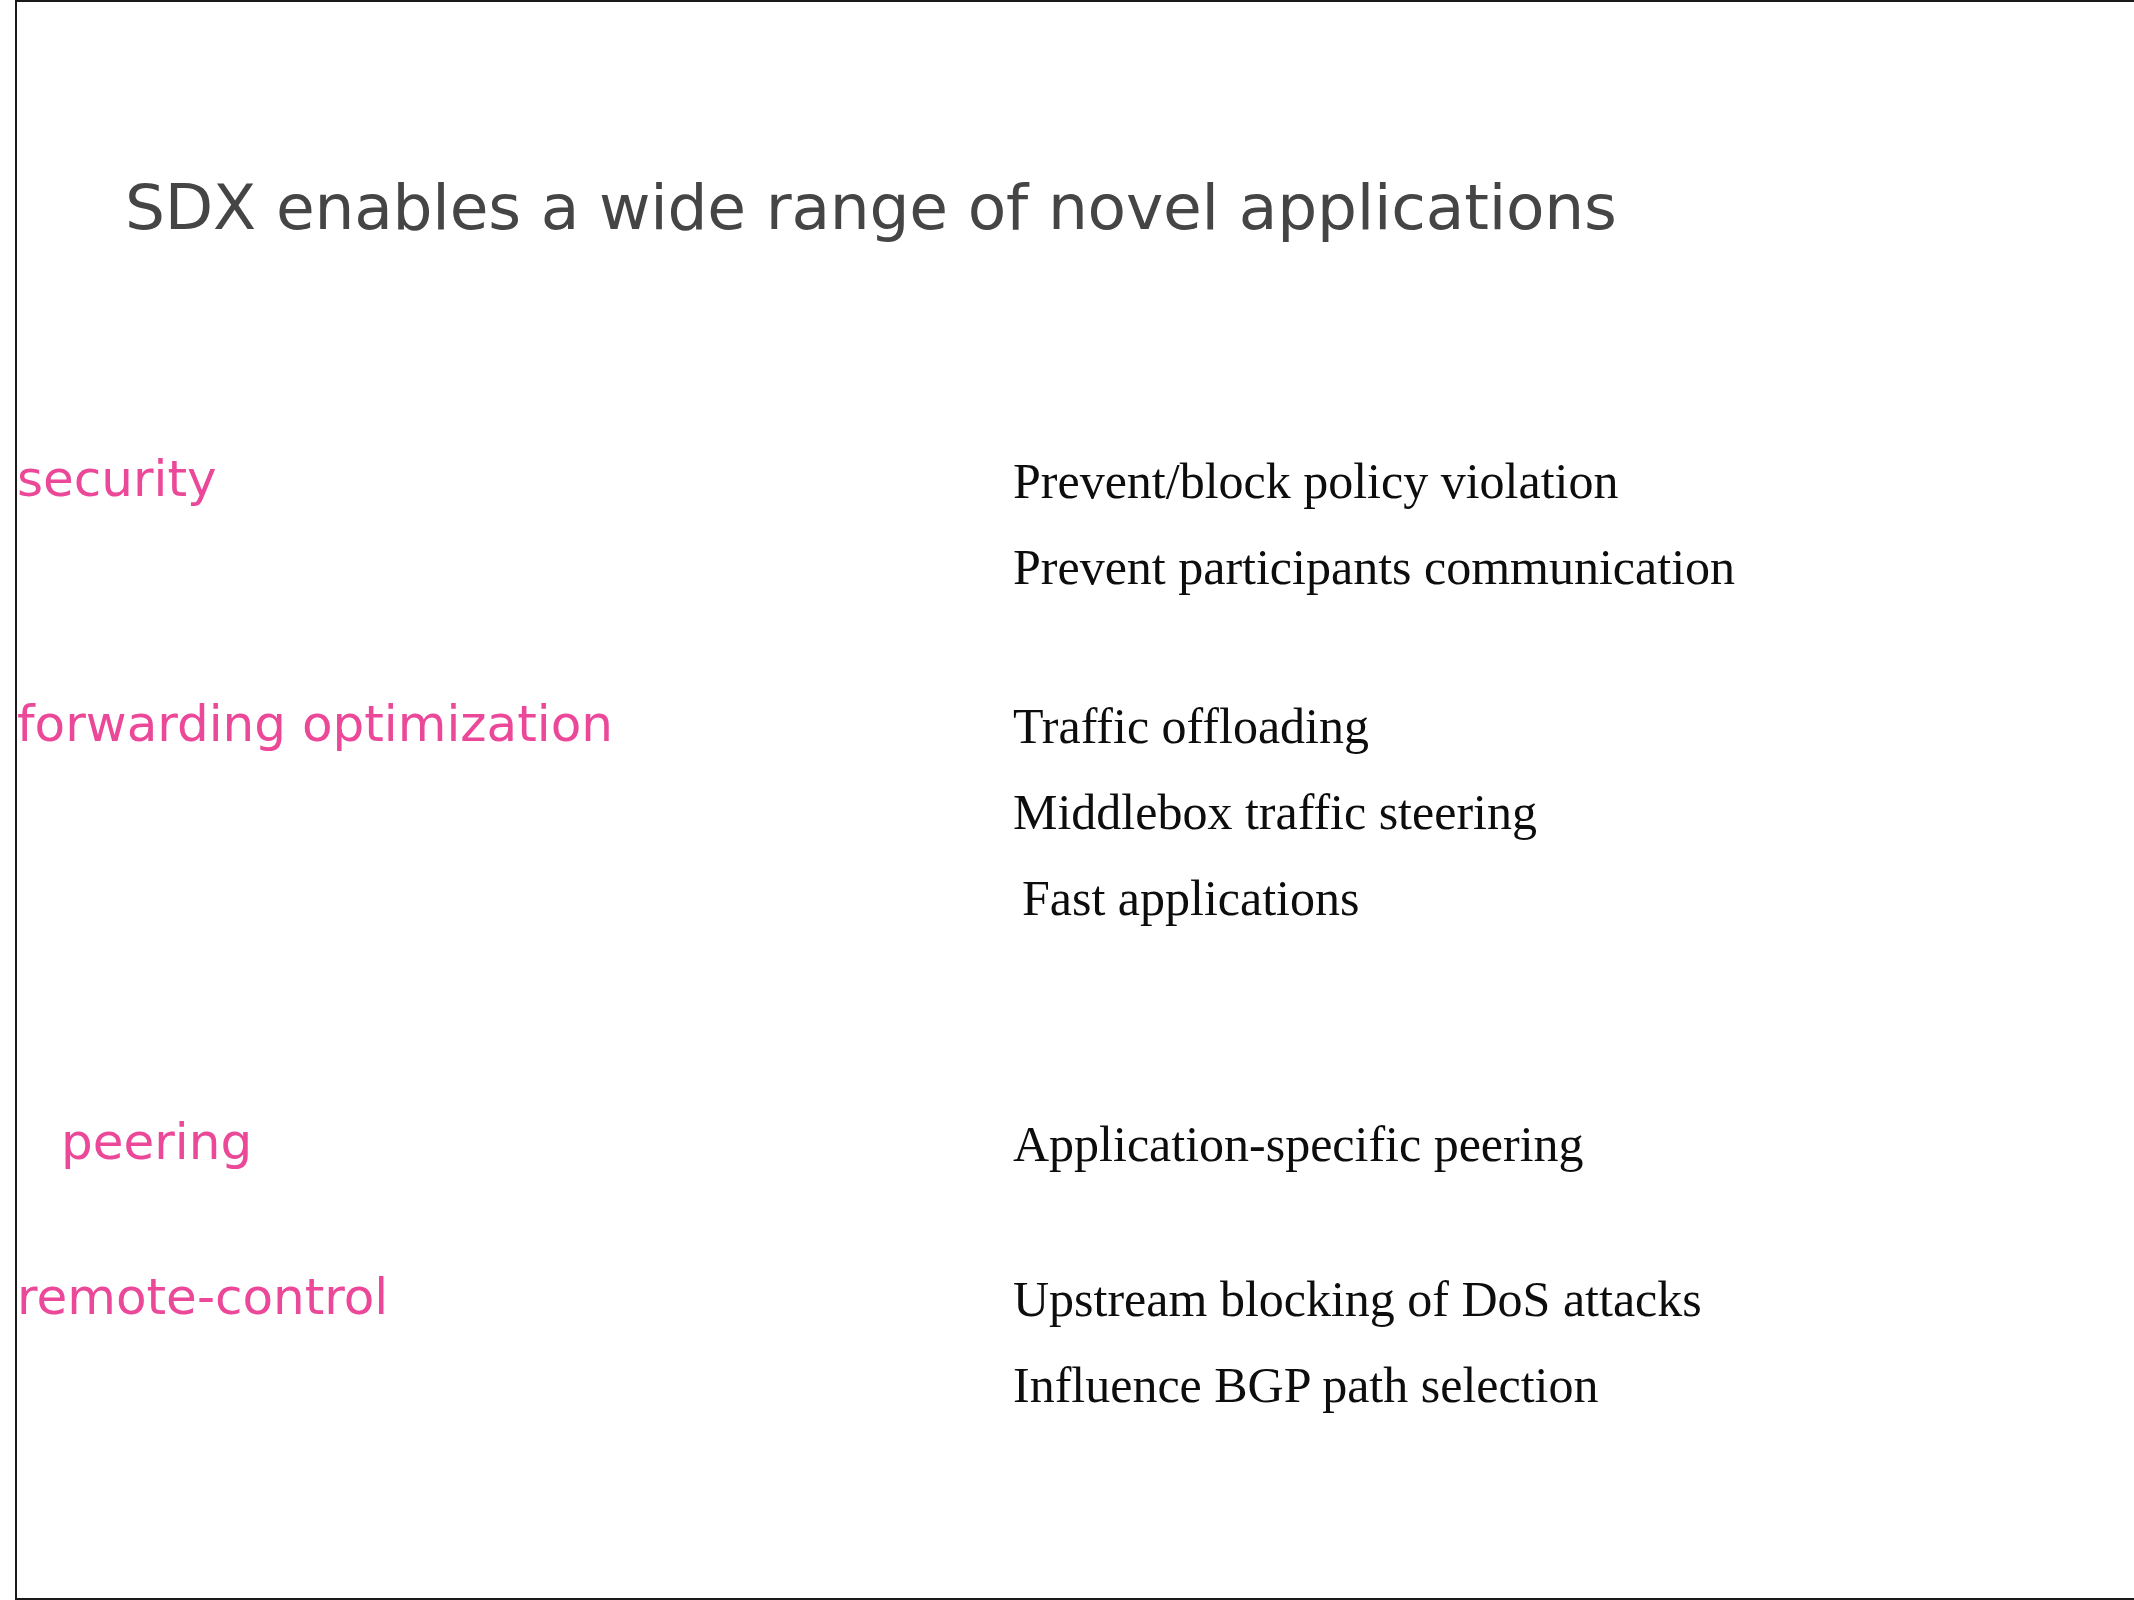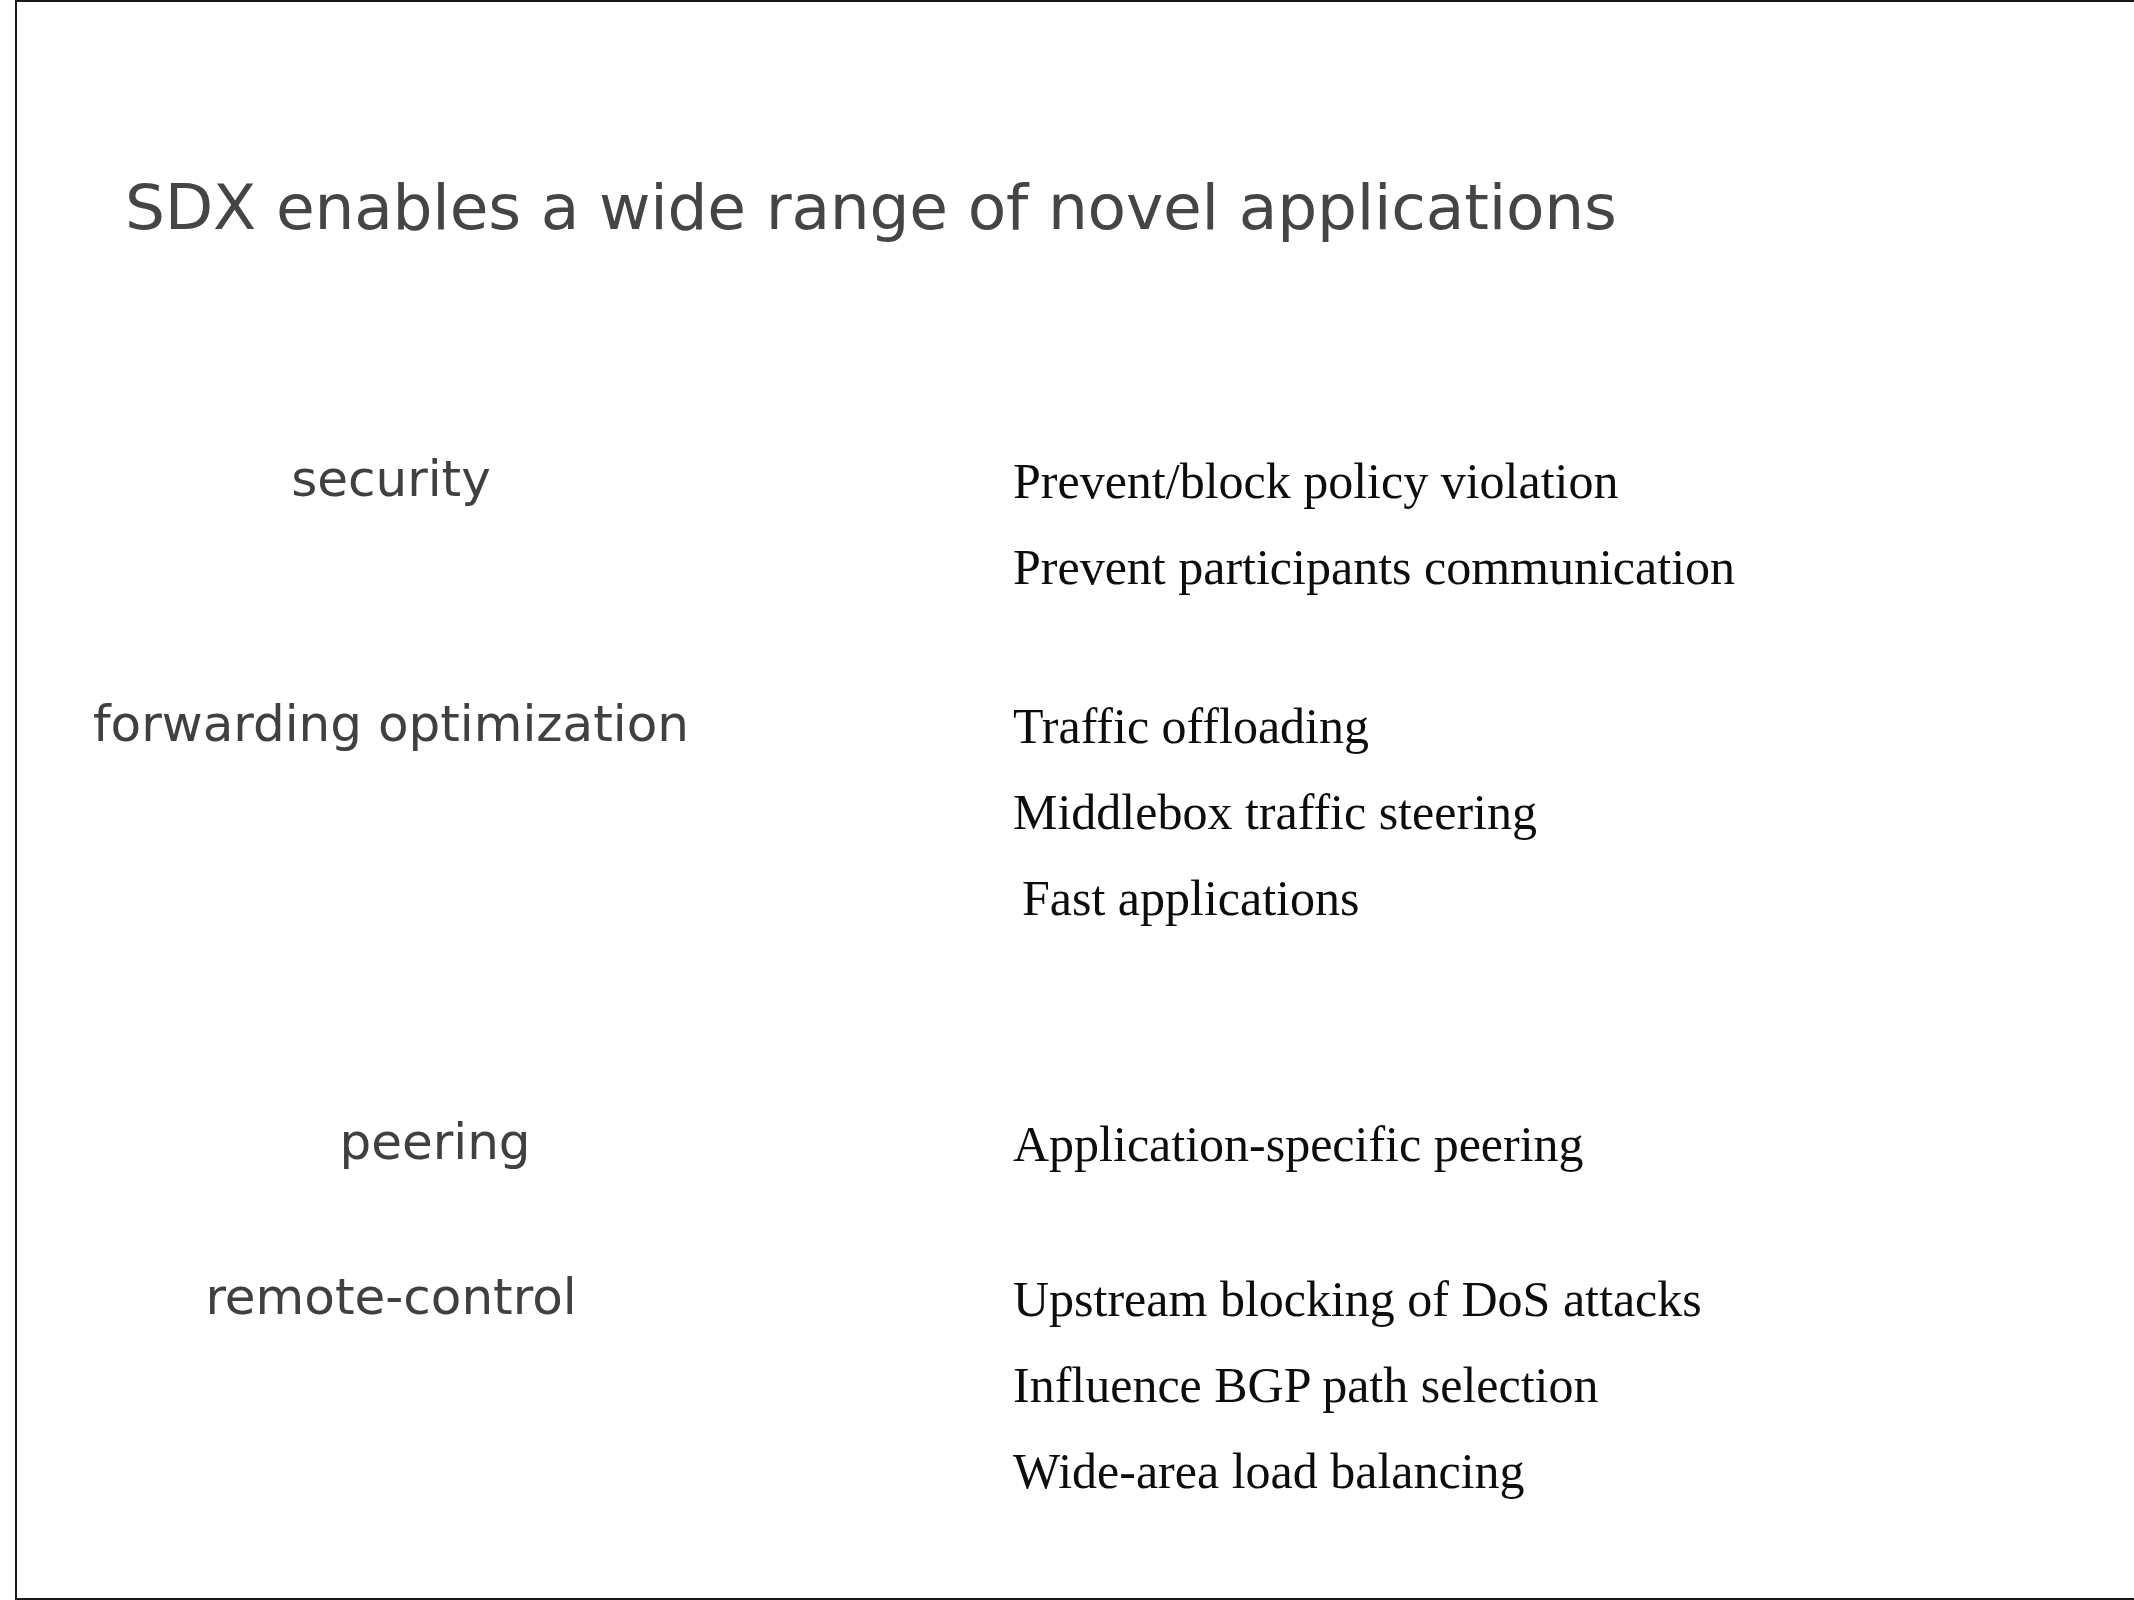--- a/index.html
+++ b/index.html
@@ -49,26 +49,26 @@
   .app-group {
     position: absolute;
     left: 0;
     width: 2134px;
   }
 
   .group-label {
     position: absolute;
     left: 0;
     width: 748px;
-    text-align: center;
+    text-align: left;
     font-family: "DejaVu Sans", sans-serif;
     font-size: 50px;
     font-weight: 400;
     line-height: 1;
-    color: #404040;
+    color: #ec4899;
     white-space: nowrap;
   }
 
   .group-items {
     position: absolute;
     left: 996px;
     width: 1120px;
   }
 
   .group-item {
@@ -125,18 +125,17 @@
       <div class="group-items">
         <div class="group-item">Application-specific peering</div>
       </div>
     </div>
 
     <div class="app-group group-remote">
       <div class="group-label">remote-control</div>
       <div class="group-items">
         <div class="group-item">Upstream blocking of DoS attacks</div>
         <div class="group-item">Influence BGP path selection</div>
-        <div class="group-item">Wide-area load balancing</div>
       </div>
     </div>
 
   </div>
 </div>
 
 </body></html>

